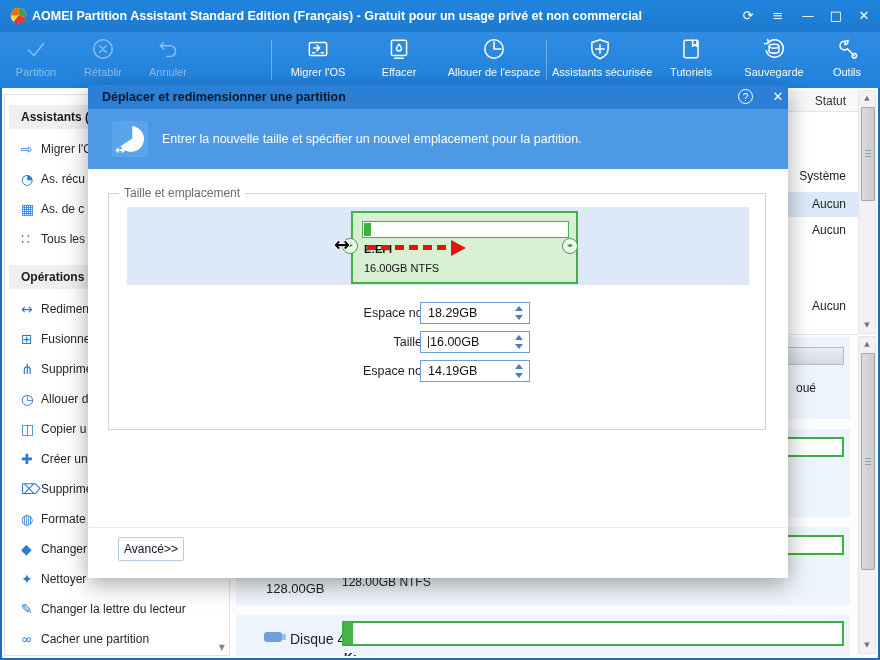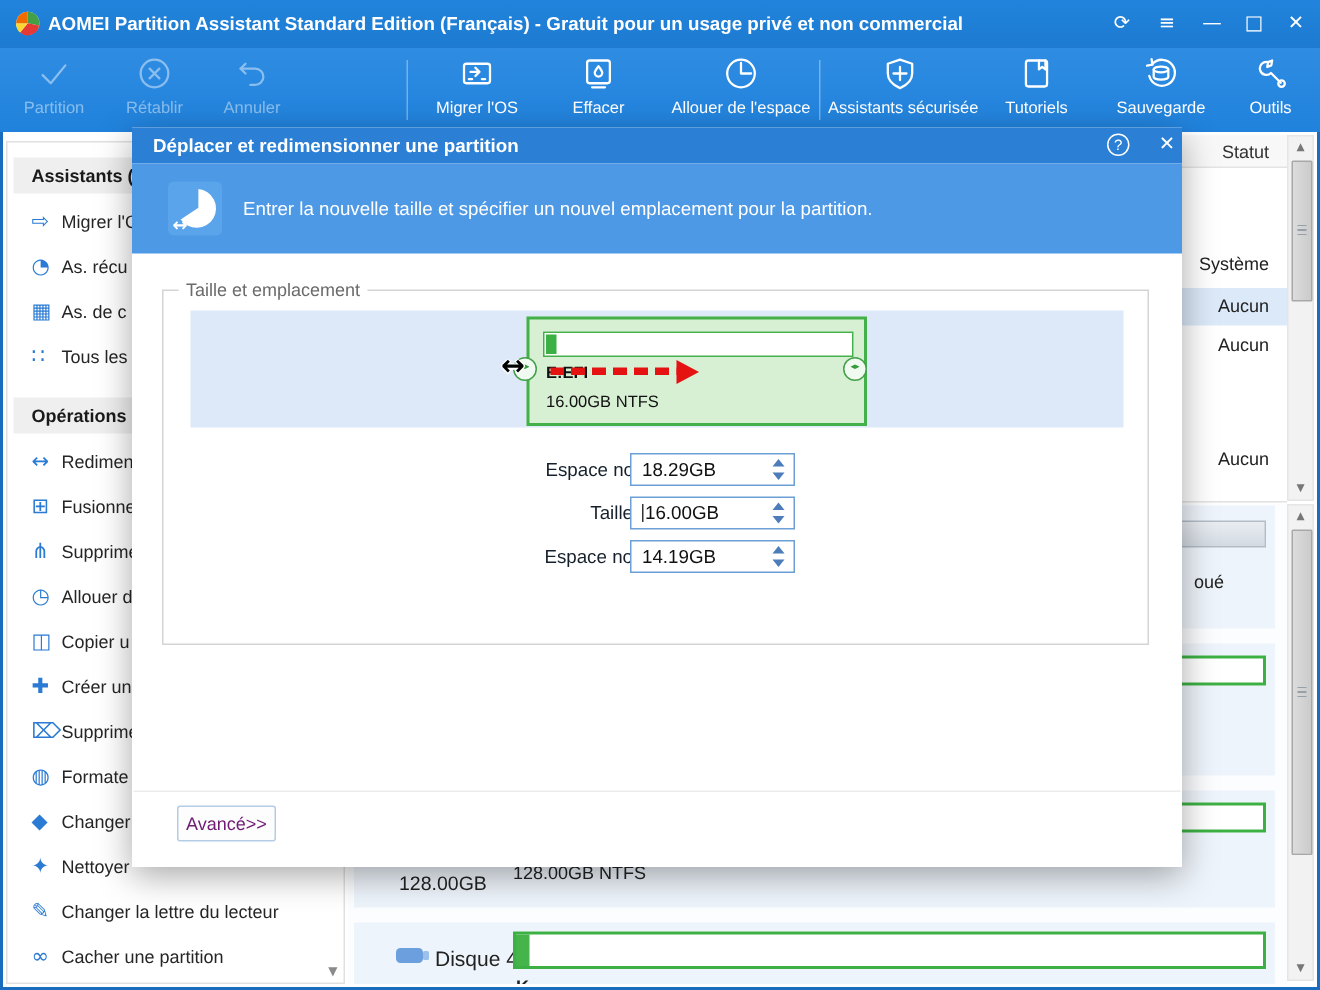--- a/index.html
+++ b/index.html
@@ -47,21 +47,21 @@
   .graybar{position:absolute;left:106px;top:10px;width:502px;height:18px;border:1px solid #b4bcc6;background:linear-gradient(#e9edf2,#d3dae2);box-sizing:border-box;}
   .greenbar{position:absolute;left:106px;width:502px;border:2px solid #3db044;background:#fff;box-sizing:border-box;}
   .gfill{position:absolute;left:0;top:0;bottom:0;width:9px;background:#45b44a;}
   .dtxt{position:absolute;font-size:12px;color:#222;white-space:nowrap;}
   .usb{position:absolute;width:18px;height:10px;background:#6b9fdd;border-radius:3px;}
   .usb:after{content:"";position:absolute;right:-4px;top:2px;width:4px;height:6px;background:#9cc0ea;border-radius:1px;}
 
   
   .dialog{position:absolute;left:88px;top:85px;width:700px;height:493px;background:#fff;box-shadow:0 6px 22px rgba(0,0,0,.35);z-index:10;}
   .dlg-tb{position:absolute;left:0;top:0;right:0;height:24px;background:#2b80d6;}
-  .dlg-title{position:absolute;left:14px;top:0;height:24px;line-height:24px;color:#ffffff;font-size:12.5px;font-weight:600;white-space:nowrap;}
+  .dlg-title{position:absolute;left:14px;top:0;height:24px;line-height:24px;color:#0f172a;font-size:12.5px;font-weight:600;white-space:nowrap;}
   .dlg-help{position:absolute;left:650px;top:4px;width:15px;height:15px;border:1.2px solid #fff;border-radius:50%;color:#fff;font-size:10px;line-height:15px;text-align:center;box-sizing:border-box;}
   .dlg-close{position:absolute;left:680px;top:0px;width:20px;height:24px;line-height:24px;text-align:center;color:#fff;font-size:13px;font-family:"DejaVu Sans",sans-serif;}
   .dlg-banner{position:absolute;left:0;top:24px;right:0;height:60px;background:#4e99e5;}
   .bn-ic{position:absolute;left:24px;top:12px;width:36px;height:36px;background:#5aa4ec;border-radius:4px;}
   .bn-arrow{position:absolute;left:3px;bottom:0px;color:#fff;font-weight:bold;font-size:12px;font-family:"DejaVu Sans",sans-serif;}
   .bn-text{position:absolute;left:74px;top:0;height:60px;line-height:60px;color:#fff;font-size:12.5px;white-space:nowrap;}
 
   .gbox{position:absolute;left:20px;top:108px;width:658px;height:237px;border:1px solid #d4d4d4;box-sizing:border-box;}
   .gbox-lb{position:absolute;left:10px;top:-8px;background:#fff;padding:0 5px;font-size:12px;color:#6b6b6b;}
   .track{position:absolute;left:18px;top:13px;width:622px;height:78px;background:#dde9f9;}
@@ -77,21 +77,21 @@
   .rhead{position:absolute;width:0;height:0;border-top:8px solid transparent;border-bottom:8px solid transparent;border-left:15px solid #e51212;z-index:3;}
 
   .frow-lb{position:absolute;left:150px;width:245px;height:22px;line-height:22px;text-align:right;font-size:12.5px;color:#16202c;}
   .frow-in{position:absolute;left:311px;width:110px;height:22px;border:1px solid #6b9fd6;box-sizing:border-box;background:#fff;font-size:12.5px;line-height:20px;padding-left:7px;color:#111;}
   .caret{display:inline-block;width:1px;height:12px;background:#333;vertical-align:-2px;margin-right:1px;}
   .spin{position:absolute;right:3px;top:2px;width:14px;height:16px;}
   .sp-u{position:absolute;left:3px;top:1px;width:0;height:0;border-left:4px solid transparent;border-right:4px solid transparent;border-bottom:5px solid #4d7cba;}
   .sp-d{position:absolute;left:3px;bottom:1px;width:0;height:0;border-left:4px solid transparent;border-right:4px solid transparent;border-top:5px solid #4d7cba;}
 
   .dlg-sep{position:absolute;left:1px;right:1px;top:442px;height:1px;background:#ececec;}
-  .btn-adv{position:absolute;left:30px;top:452px;width:66px;height:24px;border:1px solid #b5cce6;border-radius:2px;background:#fdfdfd;color:#701a75;font-size:12px;line-height:22px;text-align:center;box-sizing:border-box;}
+  .btn-adv{position:absolute;left:30px;top:452px;width:66px;height:24px;border:1px solid #b5cce6;border-radius:2px;background:#fdfdfd;color:#0f172a;font-size:12px;line-height:22px;text-align:center;box-sizing:border-box;}
   .ok-wrap{position:absolute;left:595px;top:445px;width:92px;height:40px;border:3px dashed #ea1410;border-radius:3px;box-sizing:border-box;display:flex;align-items:center;justify-content:center;}
   .btn-ok{width:80px;height:27px;background:#2e84da;border:1px solid #2a79c8;border-radius:2px;color:#fff;font-size:12.5px;line-height:25px;text-align:center;box-sizing:border-box;}
 </style>
 </head>
 <body>
 
 <div class="app">
 
   <div class="titlebar">
     <span class="logo">

